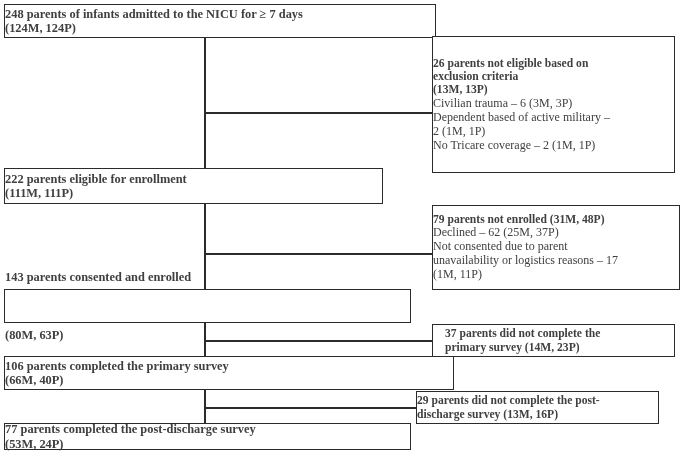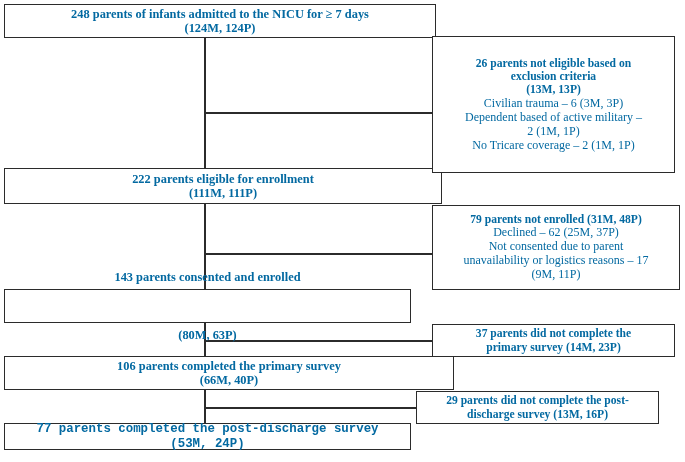--- a/index.html
+++ b/index.html
@@ -15,24 +15,24 @@
     font-family: "Liberation Serif", "DejaVu Serif", serif;
     overflow: hidden;
   }
   .box {
     position: absolute;
     box-sizing: border-box;
     border: 1.6px solid #2b2b2b;
     background: #ffffff;
     display: flex;
     flex-direction: column;
-    align-items: center;
+    align-items: flex-start;
     justify-content: center;
     text-align: center;
-    color: #0369a1;
+    color: #404040;
     line-height: 1.16;
     z-index: 3;
   }
   .box .ln {
     display: block;
     white-space: nowrap;
   }
   .b-main { font-weight: bold; font-size: 12.4px; }
   .b-side-head { font-weight: bold; font-size: 11.6px; }
   .b-side-body { font-weight: normal; font-size: 12px; }
@@ -70,59 +70,59 @@
 
   <div class="vline" style="left:204px; top:389px; height:34px;"></div>
 
   <div class="hline" style="left:204px; top:407px; width:229px;"></div>
 
   <div class="box b-main" style="left:4px; top:4px; width:432px; height:34px;">
     <span class="ln">248 parents of infants admitted to the NICU for ≥ 7 days</span>
     <span class="ln">(124M, 124P)</span>
   </div>
 
-  <div class="box b-main" style="left:4px; top:168px; width:438px; height:36px;">
+  <div class="box b-main" style="left:4px; top:168px; width:379px; height:36px;">
     <span class="ln">222 parents eligible for enrollment</span>
     <span class="ln">(111M, 111P)</span>
   </div>
 
   <div class="box b-main" style="left:4px; top:289px; width:407px; height:34px;gap:44px;">
     <span class="ln">143 parents consented and enrolled</span>
     <span class="ln">(80M, 63P)</span>
   </div>
 
   <div class="box b-main" style="left:4px; top:356px; width:450px; height:34px;">
     <span class="ln">106 parents completed the primary survey</span>
     <span class="ln">(66M, 40P)</span>
   </div>
 
-  <div class="box b-main" style="left:4px; top:423px; width:407px; height:27px;font-family:Liberation Mono, monospace;">
+  <div class="box b-main" style="left:4px; top:423px; width:407px; height:27px;">
     <span class="ln">77 parents completed the post-discharge survey</span>
     <span class="ln">(53M, 24P)</span>
   </div>
 
   <div class="box" style="left:432px; top:36px; width:243px; height:137px;">
     <span class="ln b-side-head">26 parents not eligible based on</span>
     <span class="ln b-side-head">exclusion criteria</span>
     <span class="ln b-side-head">(13M, 13P)</span>
     <span class="ln b-side-body">Civilian trauma – 6 (3M, 3P)</span>
     <span class="ln b-side-body">Dependent based of active military –</span>
     <span class="ln b-side-body">2 (1M, 1P)</span>
     <span class="ln b-side-body">No Tricare coverage – 2 (1M, 1P)</span>
   </div>
 
   <div class="box" style="left:432px; top:205px; width:248px; height:85px;">
     <span class="ln b-side-head">79 parents not enrolled (31M, 48P)</span>
     <span class="ln b-side-body">Declined – 62 (25M, 37P)</span>
     <span class="ln b-side-body">Not consented due to parent</span>
     <span class="ln b-side-body">unavailability or logistics reasons – 17</span>
-    <span class="ln b-side-body">(9M, 11P)</span>
+    <span class="ln b-side-body">(1M, 11P)</span>
   </div>
 
-  <div class="box" style="left:432px; top:324px; width:243px; height:33px;">
+  <div class="box" style="left:432px; top:324px; width:243px; height:33px;padding-left:12px;">
     <span class="ln b-side-head">37 parents did not complete the</span>
     <span class="ln b-side-head">primary survey (14M, 23P)</span>
   </div>
 
   <div class="box" style="left:416px; top:391px; width:243px; height:33px;">
     <span class="ln b-side-head">29 parents did not complete the post-</span>
     <span class="ln b-side-head">discharge survey (13M, 16P)</span>
   </div>
 
 </div>

